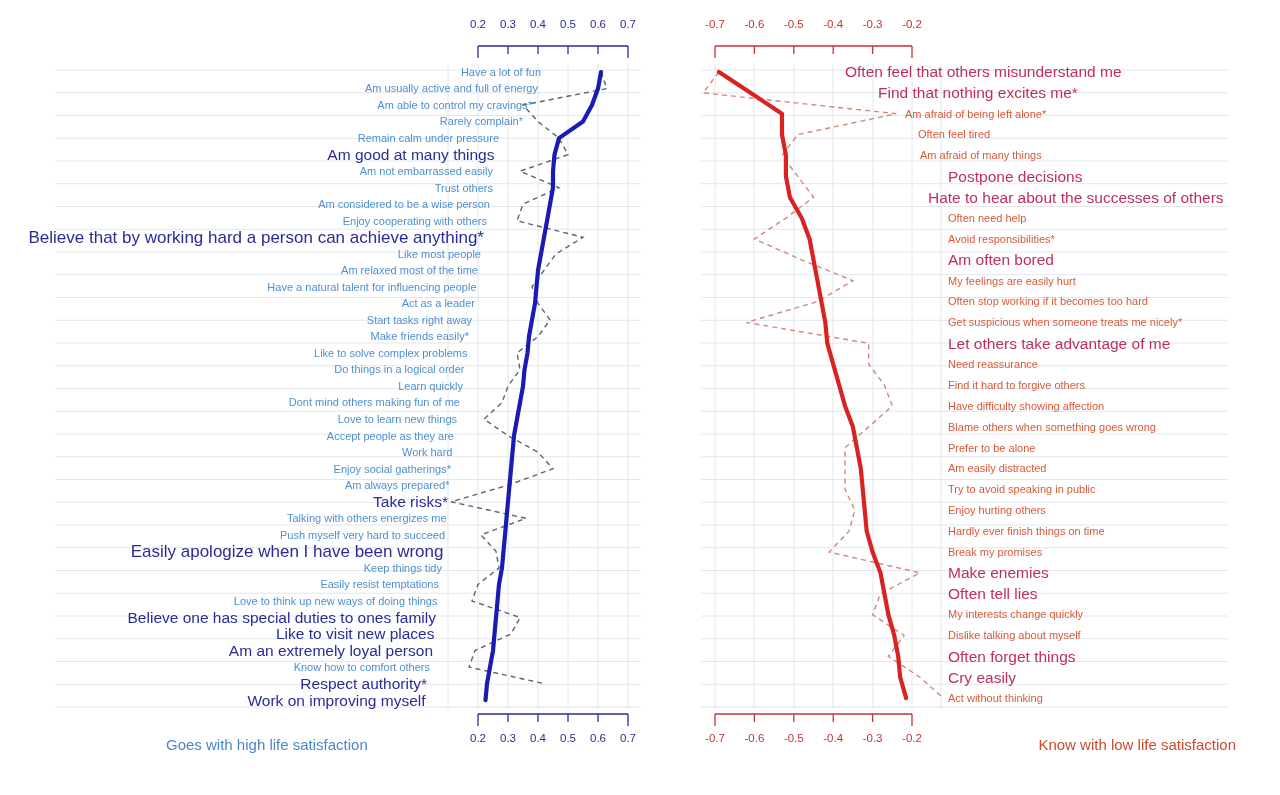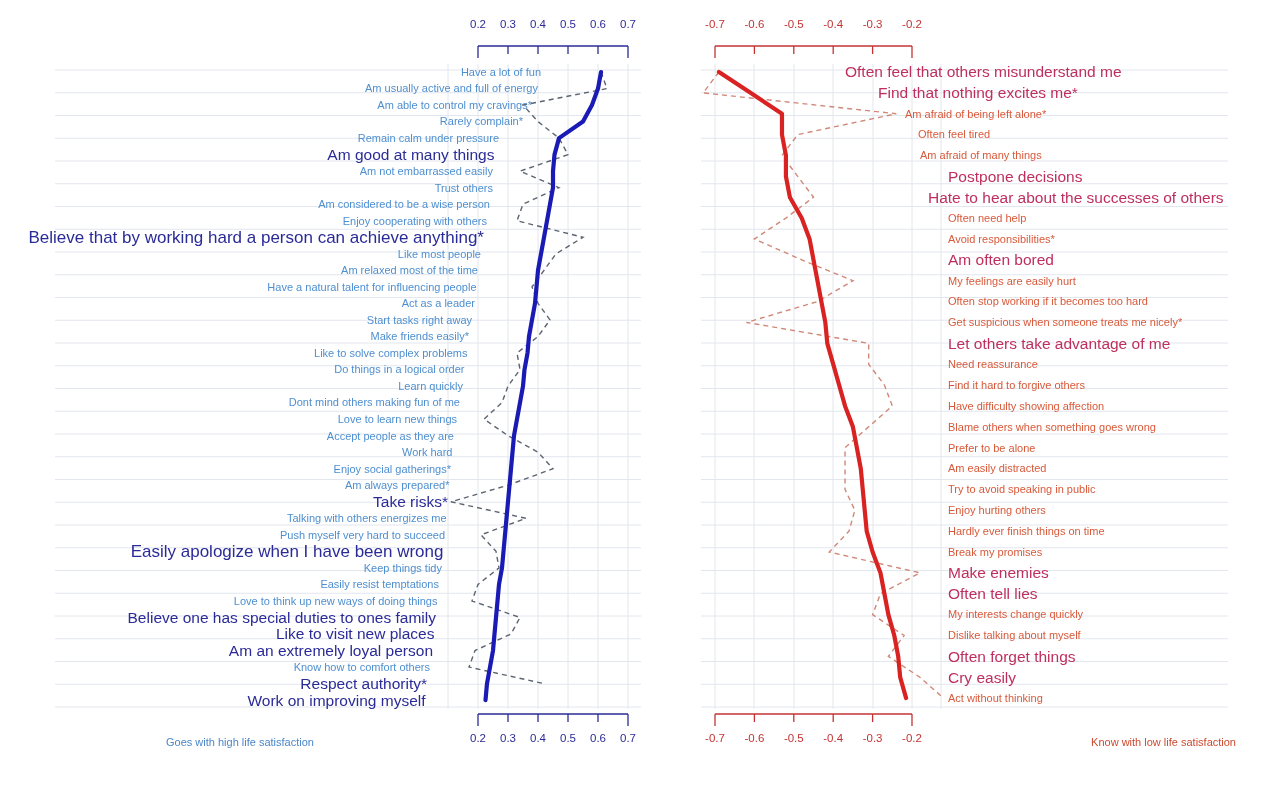--- a/index.html
+++ b/index.html
@@ -1,19 +1,19 @@
 <!DOCTYPE html>
 <html><head>
 <meta charset="utf-8">
 <style>
   html,body{margin:0;padding:0;background:#fff;}
   #stage{position:relative;width:1280px;height:795px;background:#ffffff;overflow:hidden;
          font-family:"Liberation Sans", sans-serif;}
   #chart{position:absolute;left:0;top:0;}
-  .caption{position:absolute;top:736px;font-size:11px;white-space:nowrap;}
+  .caption{position:absolute;top:736px;font-size:15px;white-space:nowrap;}
   #caption-left{left:166px;color:#4a86c8;}
   #caption-right{right:44px;color:#cc4a2e;}
 </style>
 </head>
 <body>
 
 <div id="stage">
 
   <svg id="chart" width="1280" height="795">
       <defs>

